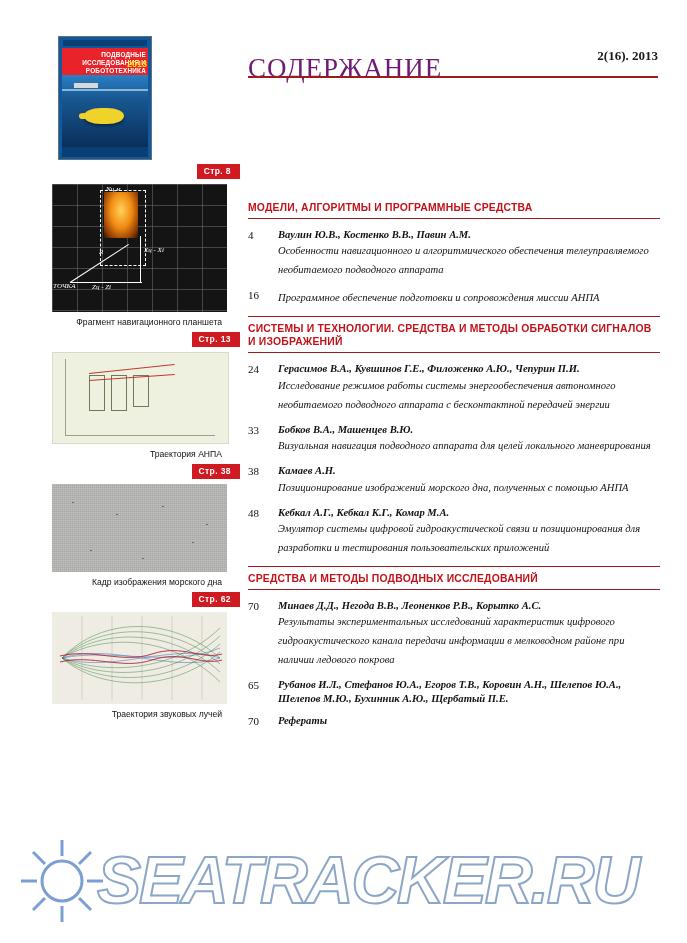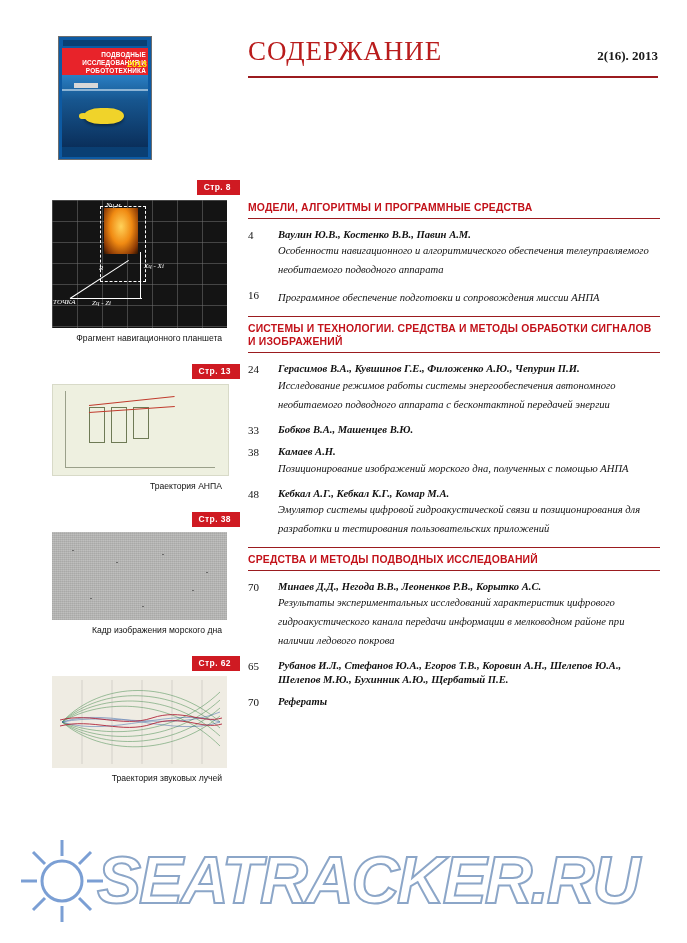--- a/index.html
+++ b/index.html
@@ -25,25 +25,25 @@
   .header {
     position: absolute;
     left: 248px;
     top: 36px;
     width: 410px;
     height: 40px;
   }
   .header-title {
     position: absolute;
     left: 0;
-    top: 0;
+    top: 17px;
     font-family: "Liberation Serif", serif;
     font-size: 27px;
     letter-spacing: 1px;
-    color: #b91c1c;
+    color: #701a75;
   }
   .header-issue {
     position: absolute;
     right: 0;
     top: 12px;
     font-family: "Liberation Serif", serif;
     font-weight: bold;
     font-size: 13px;
     color: #1a1a1a;
   }
@@ -156,21 +156,21 @@
   .tag {
     display: inline-block;
     background: #cf1a22;
     color: #ffffff;
     font-family: "Liberation Sans", sans-serif;
     font-size: 8.5px;
     font-weight: bold;
     padding: 2px 9px 3px 7px;
     letter-spacing: .4px;
   }
-  .fig-block { margin-top: 16px; }
+  .fig-block { }
   .fig-caption {
     font-family: "Liberation Sans", sans-serif;
     font-size: 8.6px;
     color: #111111;
     line-height: 11px;
     margin-top: 5px;
     width: 170px;
   }
 
   
@@ -509,20 +509,21 @@
         <div class="entry-body">
           <div class="entry-authors">Герасимов В.А., Кувшинов Г.Е., Филоженко А.Ю., Чепурин П.И.</div>
           <div class="entry-title">Исследование режимов работы системы энергообеспечения автономного необитаемого подводного аппарата с бесконтактной передачей энергии</div>
         </div>
       </div>
 
       <div class="entry">
         <div class="entry-page">33</div>
         <div class="entry-body">
           <div class="entry-authors">Бобков В.А., Машенцев В.Ю.</div>
+          <div class="entry-title">Визуальная навигация подводного аппарата для целей локального маневрирования</div>
         </div>
       </div>
 
       <div class="entry">
         <div class="entry-page">38</div>
         <div class="entry-body">
           <div class="entry-authors">Камаев А.Н.</div>
           <div class="entry-title">Позиционирование изображений морского дна, полученных с помощью АНПА</div>
         </div>
       </div>

